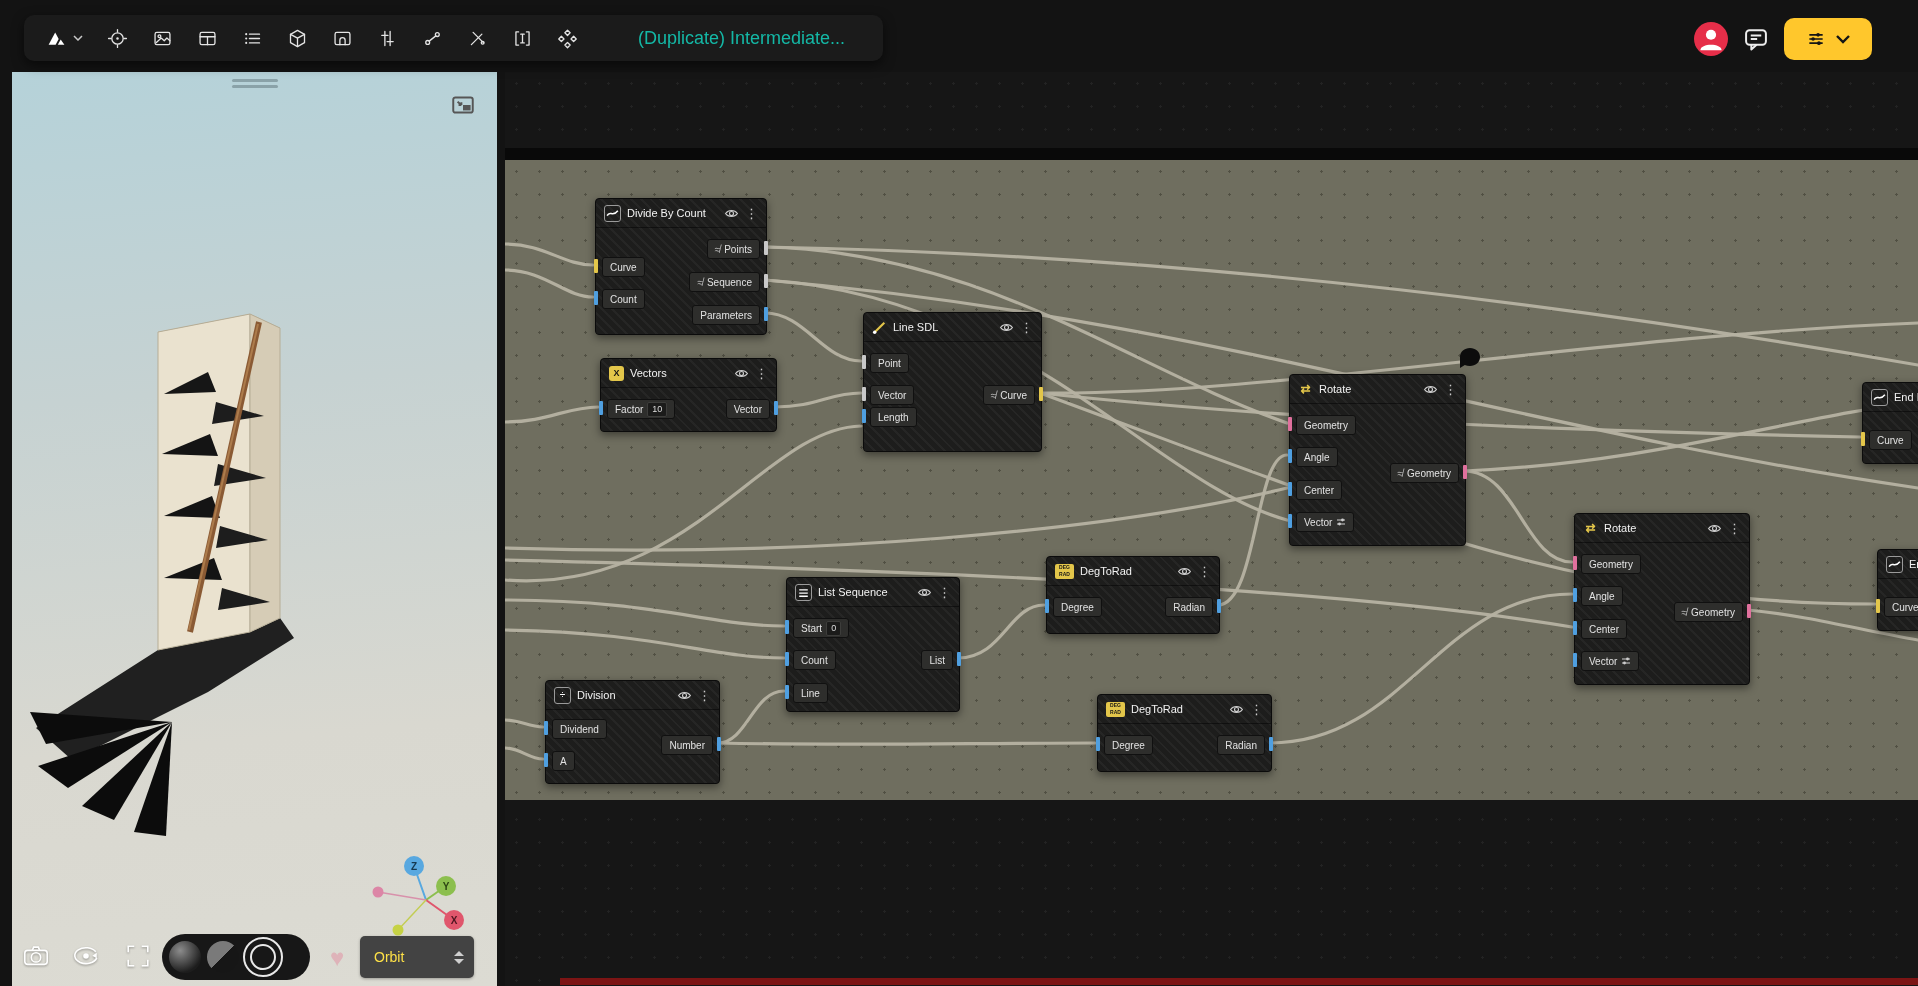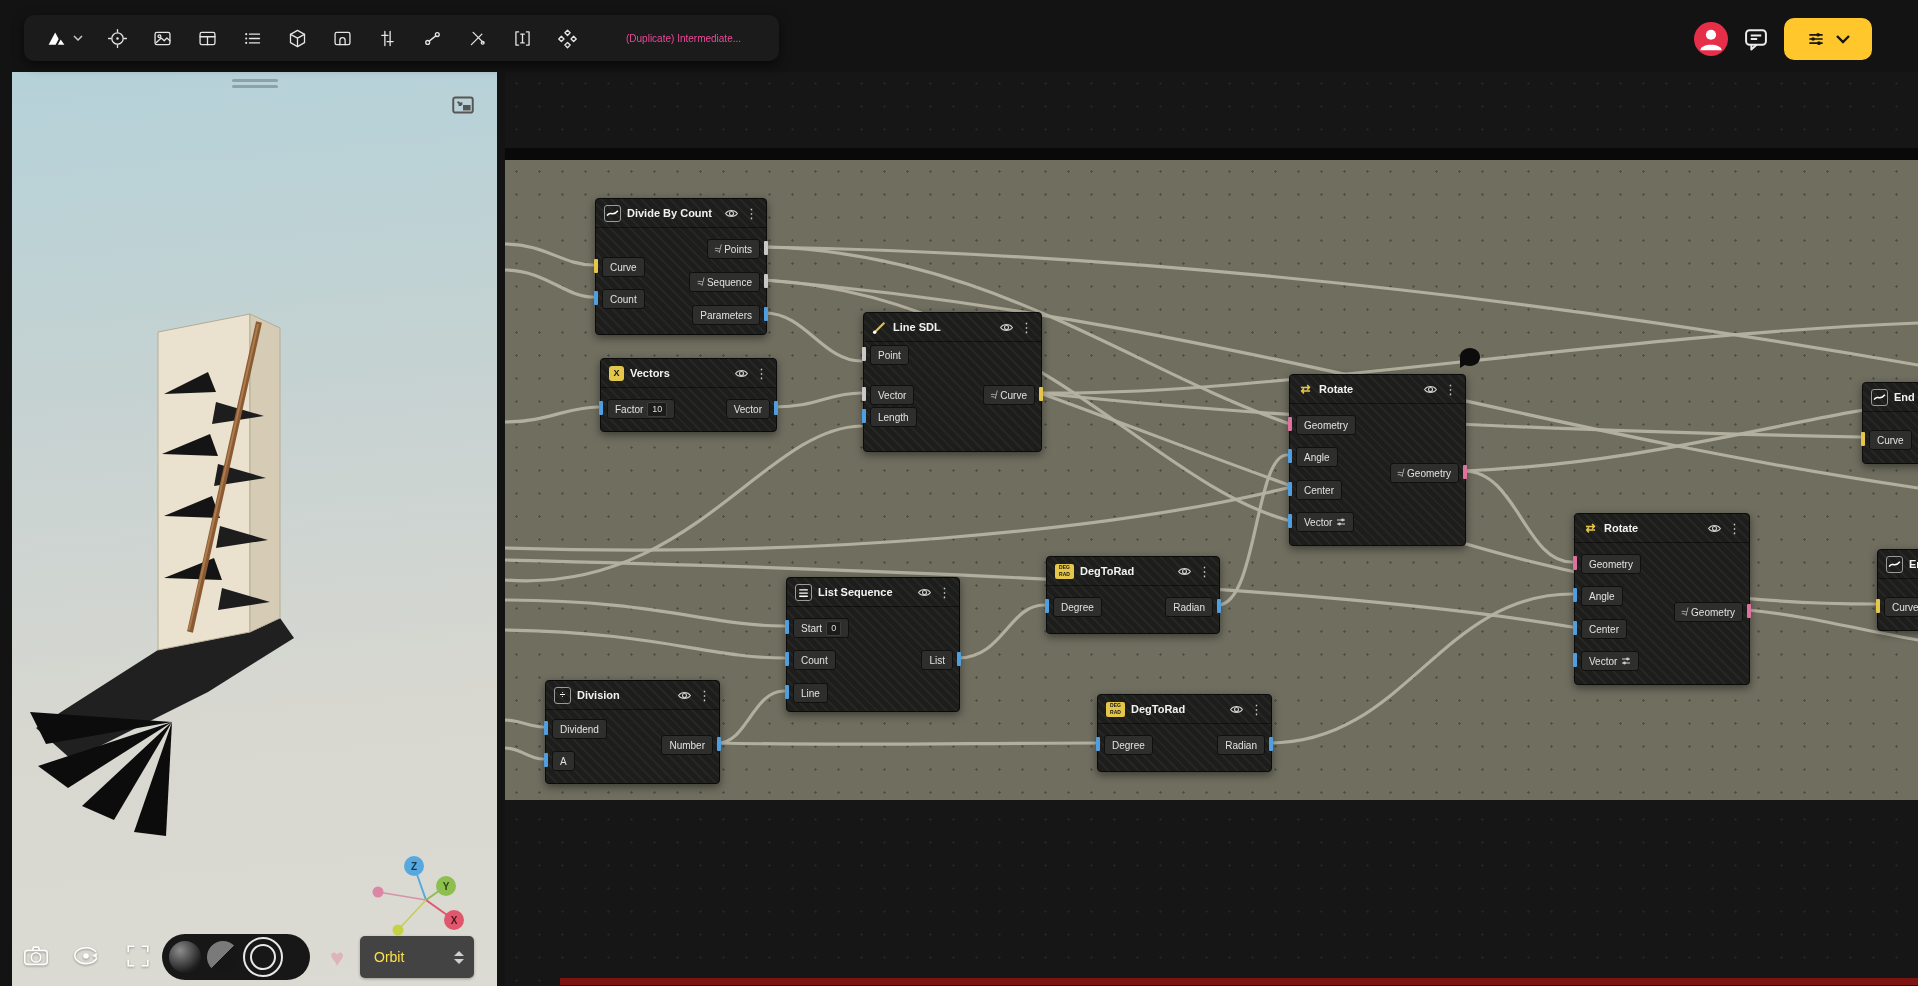--- a/index.html
+++ b/index.html
@@ -18,21 +18,21 @@
   .redstrip{position:absolute;left:55px;top:906px;right:0;height:7px;background:#7c1414}
 
   .wires{position:absolute;left:0;top:0}
   .wires path{fill:none;stroke:#b6b2a2;stroke-width:3.2;stroke-linecap:round;opacity:.95}
 
   .node{position:absolute;border:1px solid #0b0b0b;border-radius:4px;box-shadow:0 3px 8px rgba(0,0,0,.45);
     background-color:#1d1d1c;
     background-image:repeating-linear-gradient(45deg,rgba(255,255,255,.04) 0 2px,transparent 2px 7px)}
   .nhead{position:absolute;top:0;left:0;right:0;height:28px;display:flex;align-items:center;gap:6px;
     padding:0 8px;border-bottom:1px solid rgba(0,0,0,.45)}
-  .ntitle{font-size:11px;font-weight:bold;color:#f2f2f2;white-space:nowrap;flex:1;overflow:hidden}
+  .ntitle{font-size:11px;font-weight:normal;color:#f2f2f2;white-space:nowrap;flex:1;overflow:hidden}
   .eye{display:flex}.eye svg{width:15px;height:15px}
   .kebab{color:#cdcdcd;font-size:13px;line-height:13px}
   .nicon{width:15px;height:15px;display:flex;align-items:center;justify-content:center;flex:none}
   .nicon.box{border:1px solid #9a9a9a;border-radius:3px}
   .nicon.yellow{background:#e3c64a;border-radius:3px;color:#151515;font-weight:bold;font-size:9px}
   .nicon .glyph{font-size:10px;color:#fff;line-height:10px}
   .nicon .rotg{font-size:12px;color:#e3c64a;font-weight:bold;line-height:12px}
   .degrad{width:19px;height:15px;background:#e3c64a;border-radius:2px;color:#151515;
     font-size:5px;font-weight:bold;line-height:7px;text-align:center;flex:none}
 
@@ -80,21 +80,21 @@
   .camsel .chev i.up{border-bottom:5px solid #cfcfcf}
   .camsel .chev i.dn{border-top:5px solid #cfcfcf}
   .gizmo{position:absolute;left:348px;top:772px}
 
   
   .toolbar{position:absolute;left:24px;top:15px;height:46px;background:#1b1b1b;border-radius:10px;
     display:flex;align-items:center;gap:24px;padding:0 22px;box-shadow:0 4px 12px rgba(0,0,0,.55)}
   .tico{width:21px;height:21px;display:flex;flex:none}
   .tico svg{width:21px;height:21px;stroke:#e4e4e4;fill:none;stroke-width:1.5;stroke-linecap:round;stroke-linejoin:round}
   .logo-group{display:flex;align-items:center;gap:6px}
-  .tb-title{margin-left:24px;padding-right:16px;font-size:10px;color:#ec4899;white-space:nowrap}
+  .tb-title{margin-left:36px;padding-right:16px;font-size:18px;color:#14b8a6;white-space:nowrap}
 
   .topright{position:absolute;top:18px;right:46px;display:flex;align-items:center;gap:14px}
   .avatar{width:34px;height:34px;border-radius:50%;background:#e62e49;overflow:hidden;display:flex;flex:none}
   .comment-btn{width:28px;height:28px;display:flex}
   .comment-btn svg{width:28px;height:28px;stroke:#ececec;fill:none;stroke-width:1.7;stroke-linejoin:round}
   .settings-btn{width:88px;height:42px;background:#ffc72c;border-radius:10px;display:flex;align-items:center;
     justify-content:center;gap:9px}
 </style>
 </head>
 <body>
@@ -223,21 +223,21 @@
             </span>
           <span class="ntitle">Line SDL</span>
           <span class="eye">
               <svg viewBox="0 0 24 24" fill="none" stroke="#cdcdcd" stroke-width="1.8">
                 <path d="M2.5 12 C7 5.5 17 5.5 21.5 12 C17 18.5 7 18.5 2.5 12 Z"></path>
                 <circle cx="12" cy="12" r="3.2"></circle>
               </svg>
             </span>
           <span class="kebab">⋮</span>
         </div>
-        <div class="port in" style="top:32px">
+        <div class="port in" style="top:40px">
             <span class="chip">
               <span>Point</span>
             </span>
             <span class="stripe c-gray"></span>
           </div>
         <div class="port in" style="top:72px">
             <span class="chip">
               <span>Vector</span>
             </span>
             <span class="stripe c-gray"></span>

